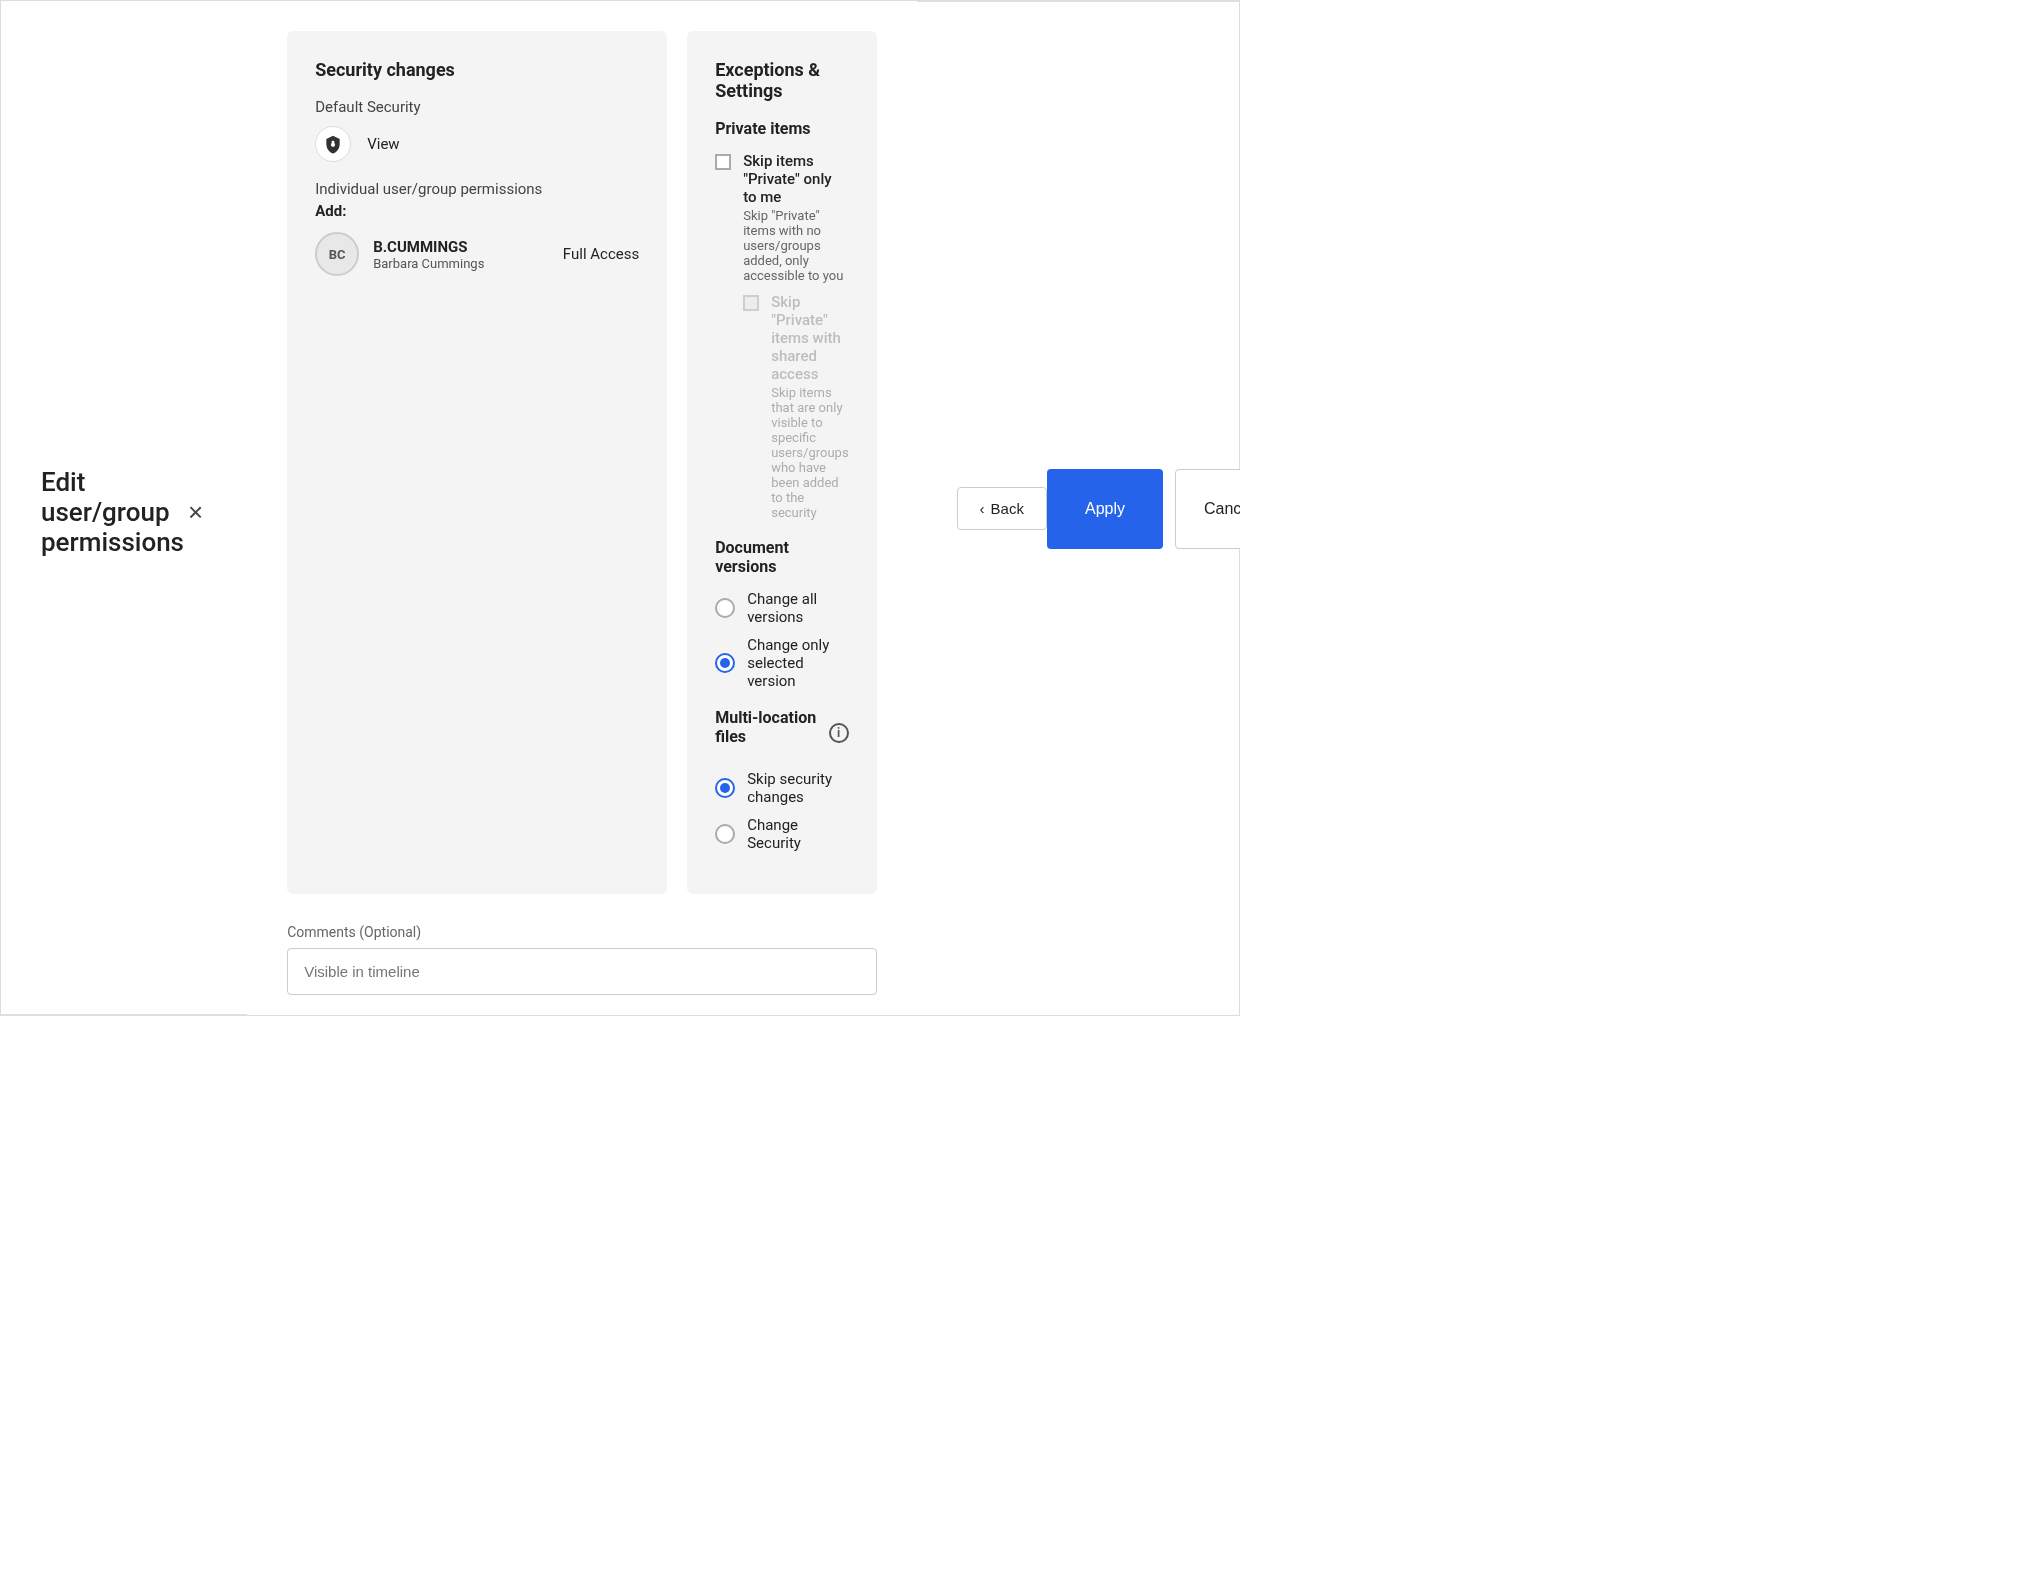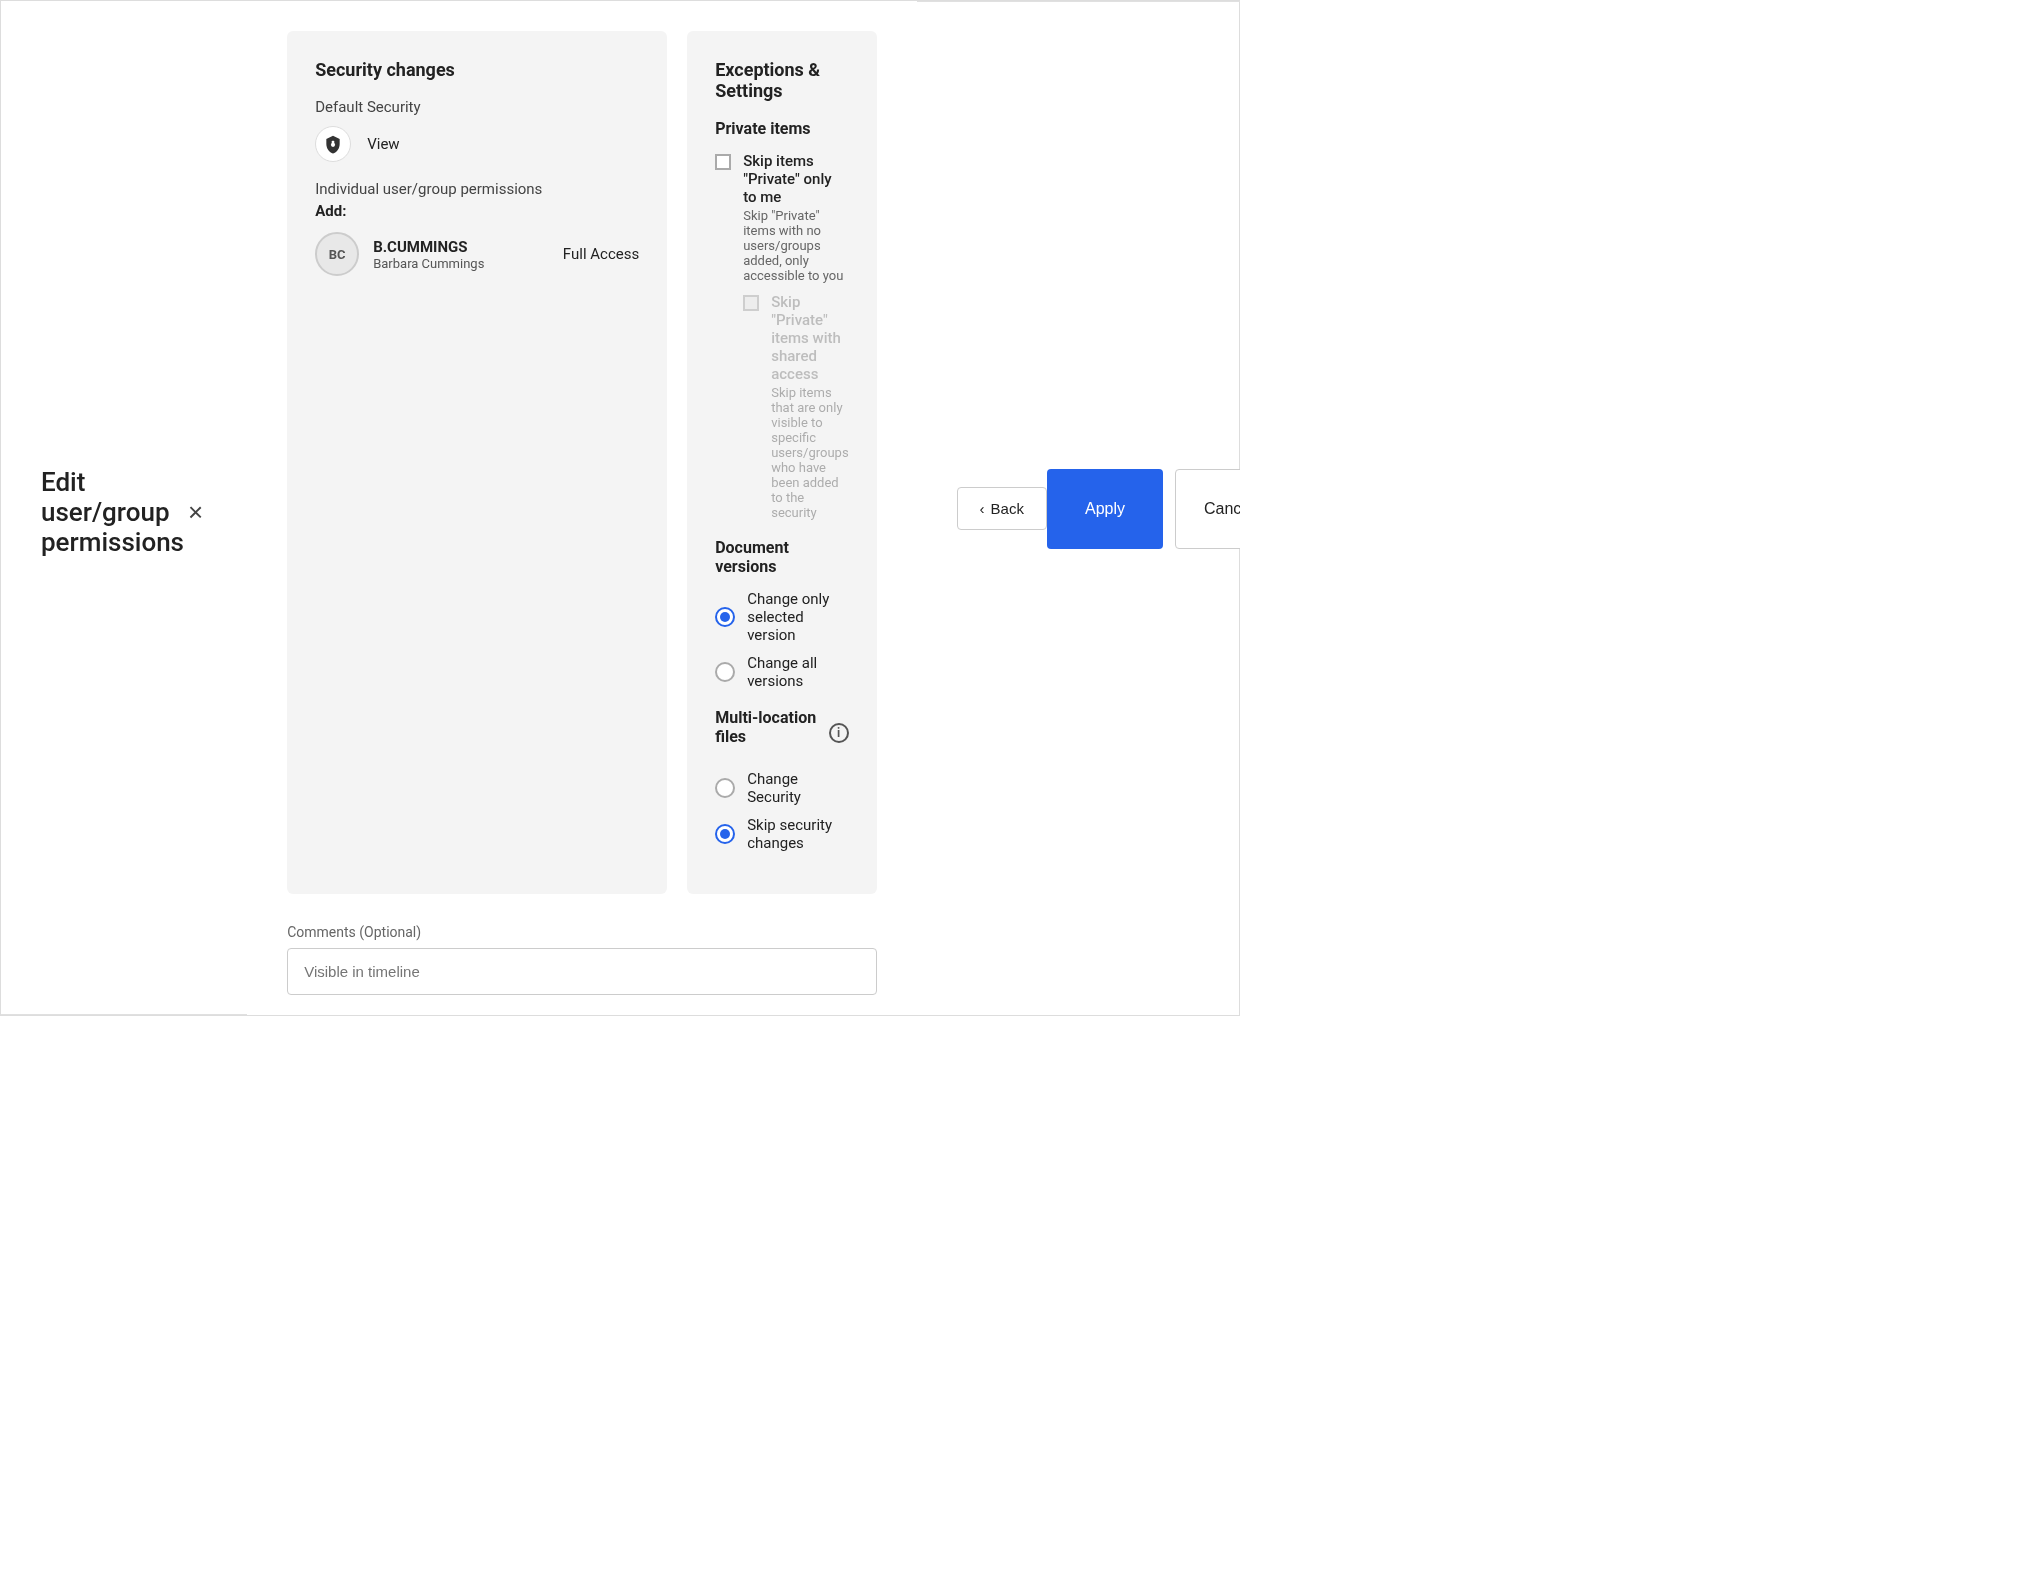--- a/index.html
+++ b/index.html
@@ -407,44 +407,44 @@
           <div class="checkbox-label-group">
             <div class="main-label" style="color:#888">Skip "Private" items with shared access</div>
             <div class="sub-label">Skip items that are only visible to specific users/groups who have been added to the security</div>
           </div>
         </div>
 
         <div class="divider-section">
           <div class="subsection-title">Document versions</div>
 
           <div class="radio-row">
+            <div class="radio-custom"></div>
+            <span class="radio-label">Change all versions</span>
+          </div>
+
+          <div class="radio-row">
             <div class="radio-custom checked"></div>
             <span class="radio-label">Change only selected version</span>
-          </div>
-
-          <div class="radio-row">
-            <div class="radio-custom"></div>
-            <span class="radio-label">Change all versions</span>
           </div>
         </div>
 
         <div class="divider-section">
           <div class="multi-location-title-row">
             <div class="subsection-title" style="margin-bottom:12px">Multi-location files</div>
             <div class="info-icon">i</div>
           </div>
 
           <div class="radio-row">
+            <div class="radio-custom checked"></div>
+            <span class="radio-label">Skip security changes</span>
+          </div>
+
+          <div class="radio-row">
             <div class="radio-custom"></div>
             <span class="radio-label">Change Security</span>
-          </div>
-
-          <div class="radio-row">
-            <div class="radio-custom checked"></div>
-            <span class="radio-label">Skip security changes</span>
           </div>
         </div>
       </div>
     </div>
 
     <div class="comments-section">
       <div class="comments-label">Comments (Optional)</div>
       <input type="text" class="comments-input" placeholder="Visible in timeline" style="">
     </div>
   </div>

